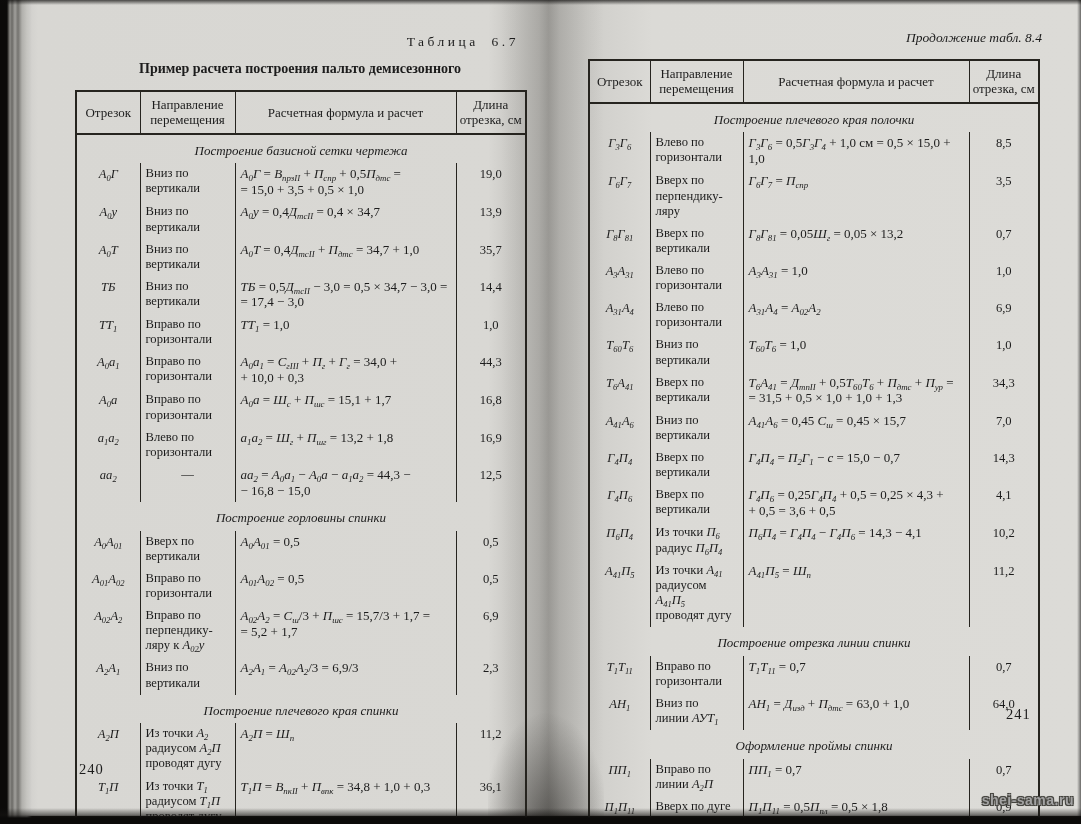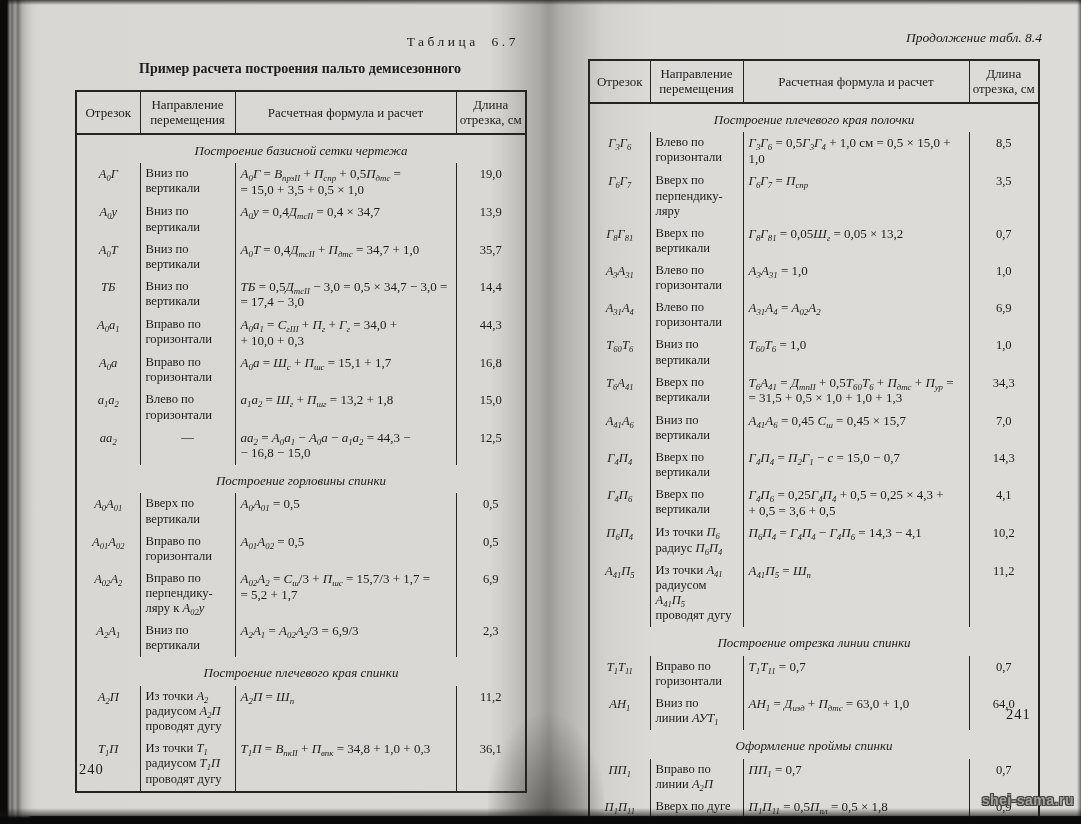--- a/index.html
+++ b/index.html
@@ -141,36 +141,42 @@
           <td class="col-frm"><i>A<sub>0</sub>Т</i> = 0,4<i>Д<sub>тсII</sub></i> + <i>П<sub>дтс</sub></i> = 34,7 + 1,0</td>
           <td class="col-len">35,7</td>
         </tr>
         <tr>
           <td class="col-seg">ТБ</td>
           <td class="col-dir">Вниз по<br>вертикали</td>
           <td class="col-frm"><i>ТБ</i> = 0,5<i>Д<sub>тсII</sub></i> − 3,0 = 0,5 × 34,7 − 3,0 =<br>= 17,4 − 3,0</td>
           <td class="col-len">14,4</td>
         </tr>
         <tr>
+          <td class="col-seg">ТТ<sub>1</sub></td>
+          <td class="col-dir">Вправо по<br>горизонтали</td>
+          <td class="col-frm"><i>ТТ<sub>1</sub></i> = 1,0</td>
+          <td class="col-len">1,0</td>
+        </tr>
+        <tr>
           <td class="col-seg">A<sub>0</sub>a<sub>1</sub></td>
           <td class="col-dir">Вправо по<br>горизонтали</td>
           <td class="col-frm"><i>A<sub>0</sub>a<sub>1</sub></i> = <i>С<sub>гIII</sub></i> + <i>П<sub>г</sub></i> + <i>Г<sub>г</sub></i> = 34,0 +<br>+ 10,0 + 0,3</td>
           <td class="col-len">44,3</td>
         </tr>
         <tr>
           <td class="col-seg">A<sub>0</sub>a</td>
           <td class="col-dir">Вправо по<br>горизонтали</td>
           <td class="col-frm"><i>A<sub>0</sub>a</i> = <i>Ш<sub>с</sub></i> + <i>П<sub>шс</sub></i> = 15,1 + 1,7</td>
           <td class="col-len">16,8</td>
         </tr>
         <tr>
           <td class="col-seg">a<sub>1</sub>a<sub>2</sub></td>
           <td class="col-dir">Влево по<br>горизонтали</td>
           <td class="col-frm"><i>a<sub>1</sub>a<sub>2</sub></i> = <i>Ш<sub>г</sub></i> + <i>П<sub>шг</sub></i> = 13,2 + 1,8</td>
-          <td class="col-len">15,0</td>
+          <td class="col-len">16,9</td>
         </tr>
         <tr>
           <td class="col-seg">aa<sub>2</sub></td>
           <td class="col-dir center">—</td>
           <td class="col-frm"><i>aa<sub>2</sub></i> = <i>A<sub>0</sub>a<sub>1</sub></i> − <i>A<sub>0</sub>a</i> − <i>a<sub>1</sub>a<sub>2</sub></i> = 44,3 −<br>− 16,8 − 15,0</td>
           <td class="col-len">12,5</td>
         </tr>
         <tr class="section">
           <td colspan="4">Построение горловины спинки</td>
         </tr>

